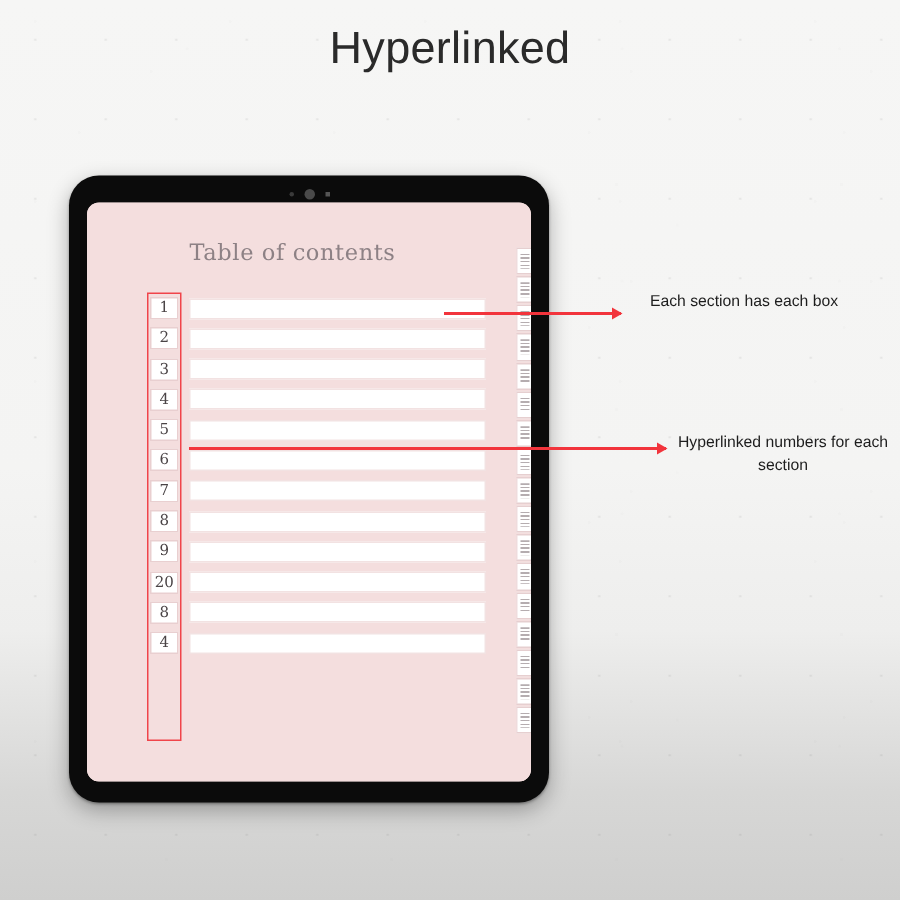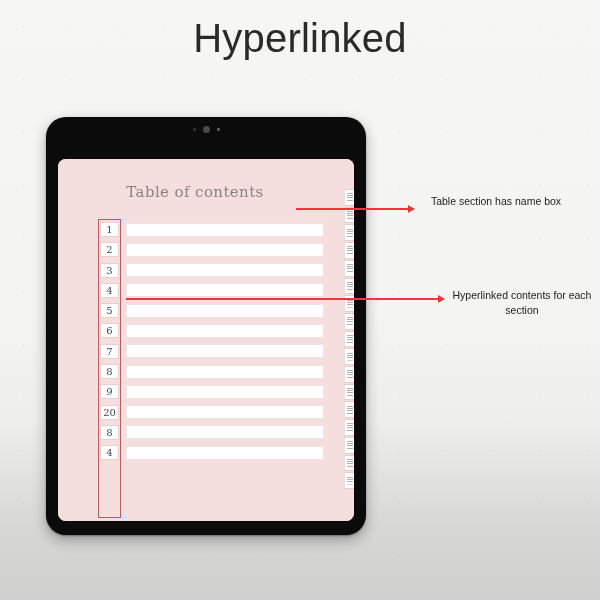--- a/index.html
+++ b/index.html
@@ -38,21 +38,21 @@
     opacity: .55;
   }
 
   
   .page-title {
     position: absolute;
     top: 16px;
     left: 0;
     width: 600px;
     text-align: center;
-    font-size: 40px;
+    font-size: 30px;
     font-weight: 400;
     color: #2a2a2a;
     letter-spacing: .2px;
   }
 
   
   .tablet {
     position: absolute;
     left: 46px;
     top: 117px;
@@ -64,21 +64,20 @@
   }
   .tablet-inner {
     position: absolute;
     left: 12px;
     top: 18px;
     right: 12px;
     bottom: 14px;
     background: #f4dede;
     border-radius: 8px;
     overflow: hidden;
-    margin-top: 24px;
   }
   .sensors {
     position: absolute;
     top: 7px;
     left: 0;
     width: 320px;
     height: 10px;
     display: flex;
     justify-content: center;
     align-items: center;
@@ -325,16 +324,16 @@
           <div class="tab-chip"></div>
           <div class="tab-chip"></div>
           <div class="tab-chip"></div>
         </div>
 
     </div>
   </div>
 </div>
 
 <div class="arrow arrow-1"></div>
-<div class="annot-text annot-1">Table section has name box</div>
+<div class="annot-text annot-1">Each section has each box</div>
 
 <div class="arrow arrow-2"></div>
-<div class="annot-text annot-2">Hyperlinked contents for each section</div>
+<div class="annot-text annot-2">Hyperlinked numbers for each section</div>
 
 </body></html>

